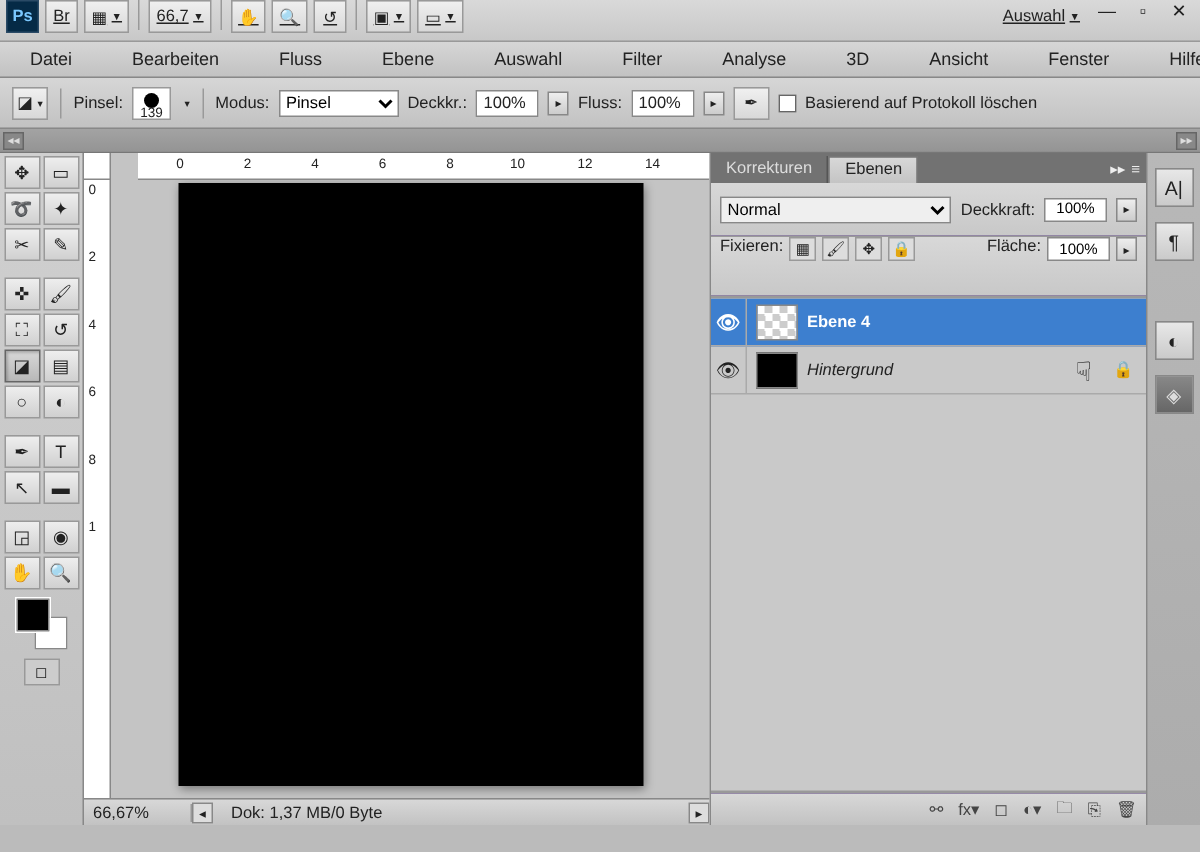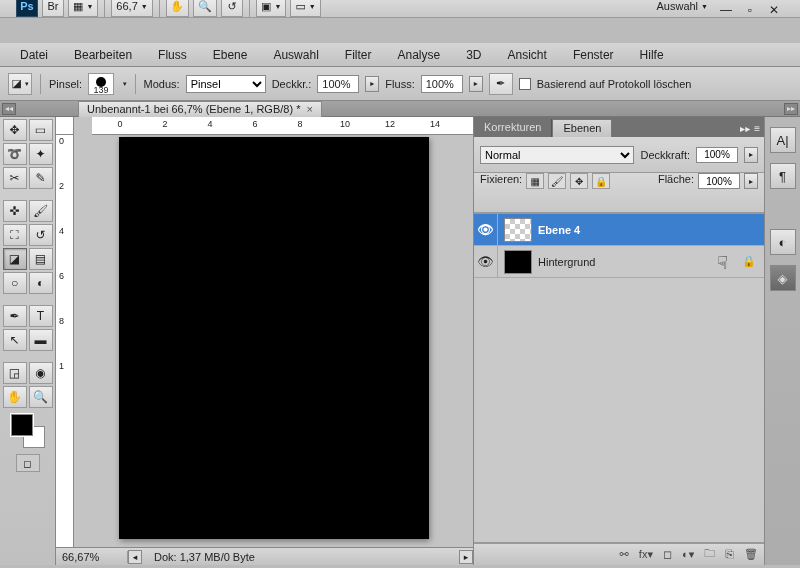--- a/index.html
+++ b/index.html
@@ -1,24 +1,24 @@
 <!DOCTYPE html>
 <html><head>
 <meta charset="utf-8">
 <style>
   * { box-sizing: border-box; margin: 0; padding: 0; font-family: Tahoma, Arial, sans-serif; user-select: none; }
   body { width: 800px; height: 568px; background: #bbbbbb; overflow: hidden; font-size: 11px; color: #222; }
-  .titlebar { height: 18px; background: linear-gradient(#d9d9d9,#c8c8c8); border-bottom: 1px solid #999; display: flex; align-items: flex-end; padding: 0 16px; gap: 4px; }
+  .titlebar { height: 28px; background: linear-gradient(#d9d9d9,#c8c8c8); border-bottom: 1px solid #999; display: flex; align-items: flex-start; padding: 0 4px; gap: 4px; }
   .ps-icon { width: 22px; height: 22px; background: #052a46; color: #7bc8ff; display: flex; align-items: center; justify-content: center; font-size: 11px; font-weight: bold; border: 1px solid #2a4a66; }
-  .tb-btn { height: 22px; min-width: 22px; border: 1px solid #999; background: linear-gradient(#f0f0f0,#d8d8d8); display: flex; align-items: center; justify-content: center; padding: 0 4px; font-size: 11px; }
+  .tb-btn { height: 22px; min-width: 22px; border: 1px solid #999; background: linear-gradient(#f0f0f0,#d8d8d8); display: flex; align-items: center; justify-content: center; padding: 0 4px; font-size: 11px; text-decoration: underline; }
   .tb-sep { width: 1px; height: 20px; background: #999; margin: 0 2px; }
   .tb-spacer { flex: 1; }
   .win-ctl { width: 14px; height: 14px; display: inline-flex; align-items: center; justify-content: center; margin: 0 3px; font-size: 12px; }
   .drop { font-size: 7px; margin-left: 3px; }
-  .menubar { height: 24px; background: linear-gradient(#d6d6d6,#c2c2c2); border-bottom: 1px solid #888; display: flex; align-items: center; padding: 0 8px; gap: 2px; margin-top: 25px; }
+  .menubar { height: 24px; background: linear-gradient(#d6d6d6,#c2c2c2); border-bottom: 1px solid #888; display: flex; padding: 0 8px; gap: 16px; }
   .menu-item { padding: 4px 12px; font-size: 12px; }
   .optionbar { height: 34px; background: linear-gradient(#d6d6d6,#c2c2c2); border-bottom: 1px solid #888; display: flex; align-items: center; padding: 0 8px; gap: 6px; font-size: 11px; }
   .opt-tool { width: 24px; height: 22px; border: 1px solid #999; background: linear-gradient(#f0f0f0,#d8d8d8); display: flex; align-items: center; justify-content: center; }
   .opt-field { height: 18px; border: 1px solid #888; background: #fff; padding: 0 4px; display: inline-flex; align-items: center; font-size: 11px; min-width: 42px; }
   .opt-select { border: 1px solid #888; background: #fff; font-size: 11px; height: 18px; }
   .opt-cb { width: 12px; height: 12px; border: 1px solid #666; background: #fff; display: inline-block; }
   .brush-prev { width: 26px; height: 22px; border: 1px solid #999; background: #fff; position: relative; }
   .brush-dot { position: absolute; width: 10px; height: 10px; background: #000; border-radius: 50%; left: 50%; top: 40%; transform: translate(-50%,-50%); }
   .brush-num { position: absolute; bottom: -1px; left: 0; right: 0; text-align: center; font-size: 9px; }
   .workrow { height: 16px; background: linear-gradient(#a3a3a3,#949494); display: flex; align-items: center; border-bottom: 1px solid #777; }
@@ -59,21 +59,21 @@
   .panel-lock { height: 40px; background: linear-gradient(#d8d8d8,#c8c8c8); border-bottom: 1px solid #999; display: flex; align-items: flex-start; padding: 0 6px; gap: 4px; font-size: 11px; }
   .lock-btn { width: 18px; height: 16px; border: 1px solid #999; background: #ddd; display: inline-flex; align-items: center; justify-content: center; font-size: 10px; }
   .layer-list { flex: 1; border: 1px solid #999; border-left: none; border-right: none; background: #c9c9c9; overflow: auto; }
   .layer-row { height: 32px; display: flex; align-items: center; border-bottom: 1px solid #aaa; font-size: 11px; }
   .layer-row.selected { background: #3d7fcf; color: #fff; font-weight: bold; }
   .vis-col { width: 24px; height: 100%; border-right: 1px solid #aaa; display: flex; align-items: center; justify-content: center; font-size: 13px; }
   .thumb { width: 28px; height: 24px; margin: 0 6px; border: 1px solid #888; background: #fff; }
   .thumb.checker { background: repeating-conic-gradient(#ccc 0 25%, #fff 0 50%) 0 0/10px 10px; }
   .thumb.black { background:#000; }
   .lock-icon { margin-left: auto; margin-right: 8px; font-size: 11px; color: #555; }
-  .italic { }
+  .italic { font-style: italic; }
   .panel-bottom { height: 22px; background: linear-gradient(#d8d8d8,#c2c2c2); border-top: 1px solid #999; display: flex; align-items: center; justify-content: flex-end; padding: 0 6px; gap: 10px; }
   .pb-icon { font-size: 11px; color: #444; }
   .dock-right { width: 36px; background: linear-gradient(#b8b8b8,#acacac); border-left: 1px solid #888; display: flex; flex-direction: column; align-items: center; padding-top: 10px; gap: 10px; }
   .dock-icon { width: 26px; height: 26px; border: 1px solid #888; background: linear-gradient(#e8e8e8,#cacaca); display: flex; align-items: center; justify-content: center; font-size: 13px; }
   .dock-icon.dark { background: linear-gradient(#888,#666); color: #ddd; }
   .cursor { position: absolute; font-size: 18px; pointer-events: none; }
 </style>
 </head>
 <body>
 
@@ -137,24 +137,20 @@
   <span>Fluss:</span>
   <span class="opt-field">100%</span>
     <span class="mini-btn">▸</span>
   <div class="opt-tool">✒</div>
   <span class="opt-cb"></span>
   <span>Basierend auf Protokoll löschen</span>
 </div>
 
 <div class="workrow">
   <div class="collapse-btn">◂◂</div>
-  <div class="doc-tab">
-    <span>Unbenannt-1 bei 66,7% (Ebene 1, RGB/8) *</span>
-    <span class="x">×</span>
-  </div>
   <div class="tb-spacer"></div>
   <div class="collapse-btn">▸▸</div>
 </div>
 
 <div class="main">
 
   <div class="toolbox">
     <div class="tool-grid">
       <div class="tool">✥</div>
       <div class="tool">▭</div>

